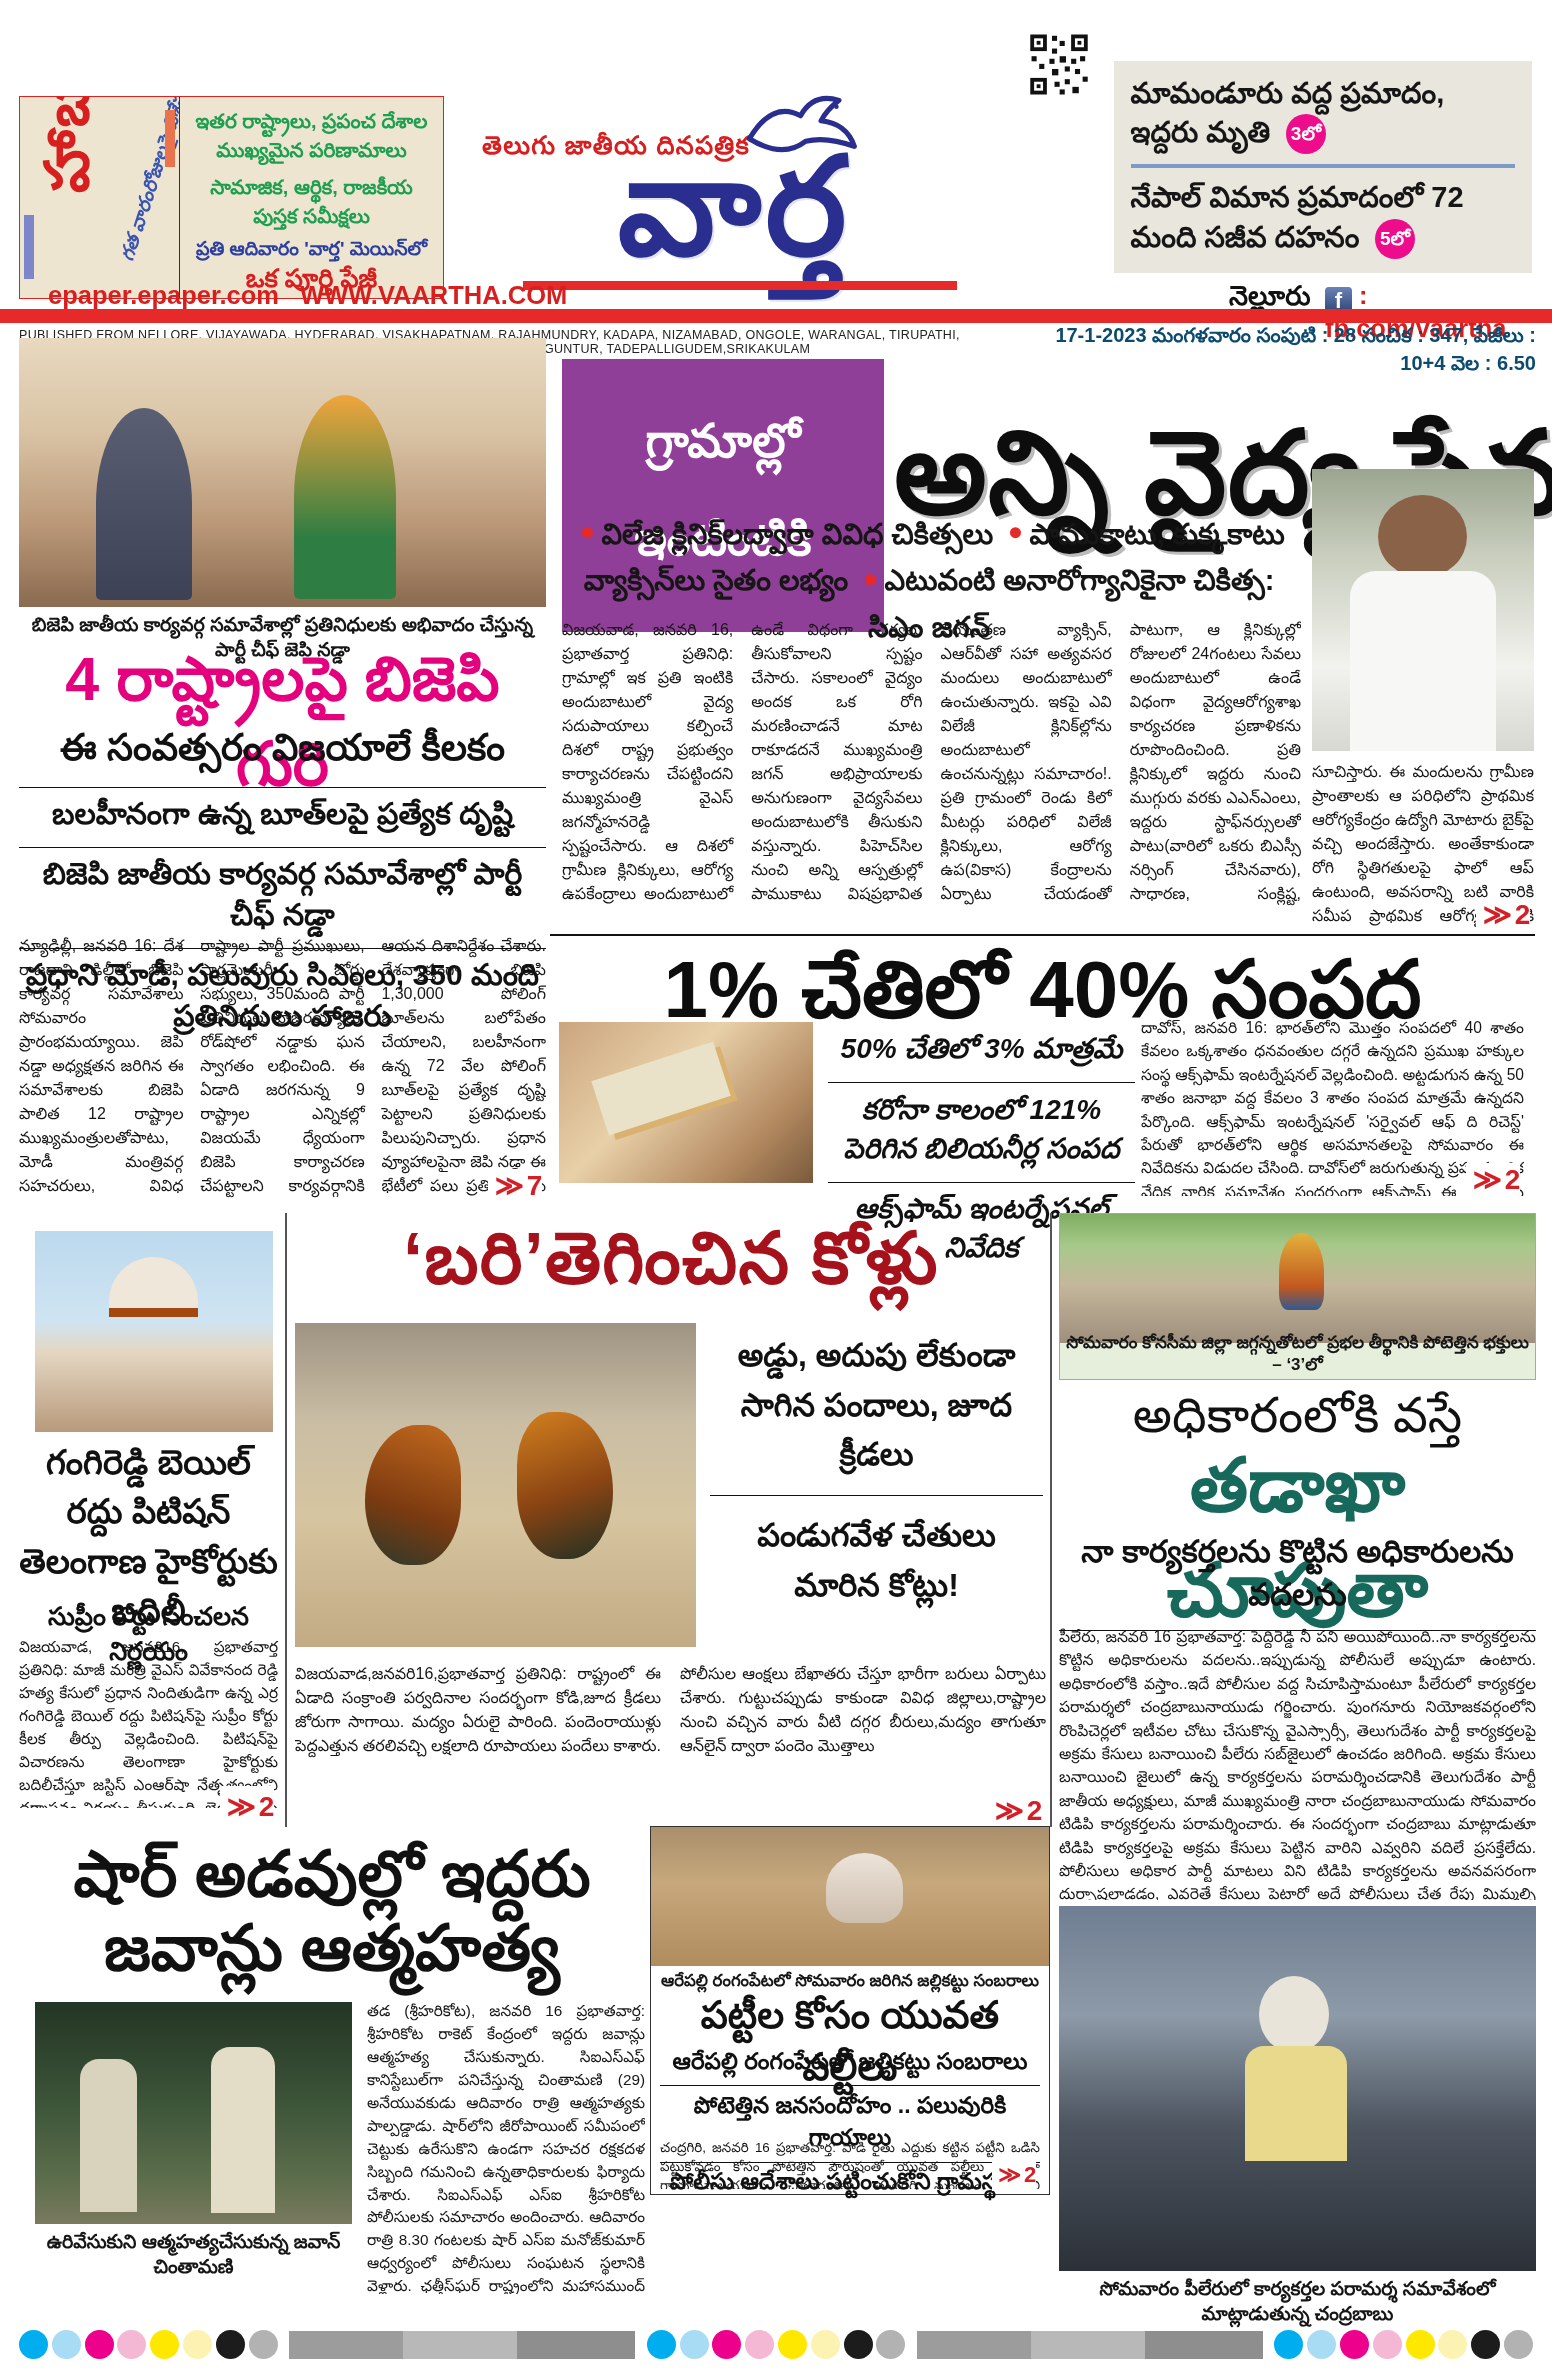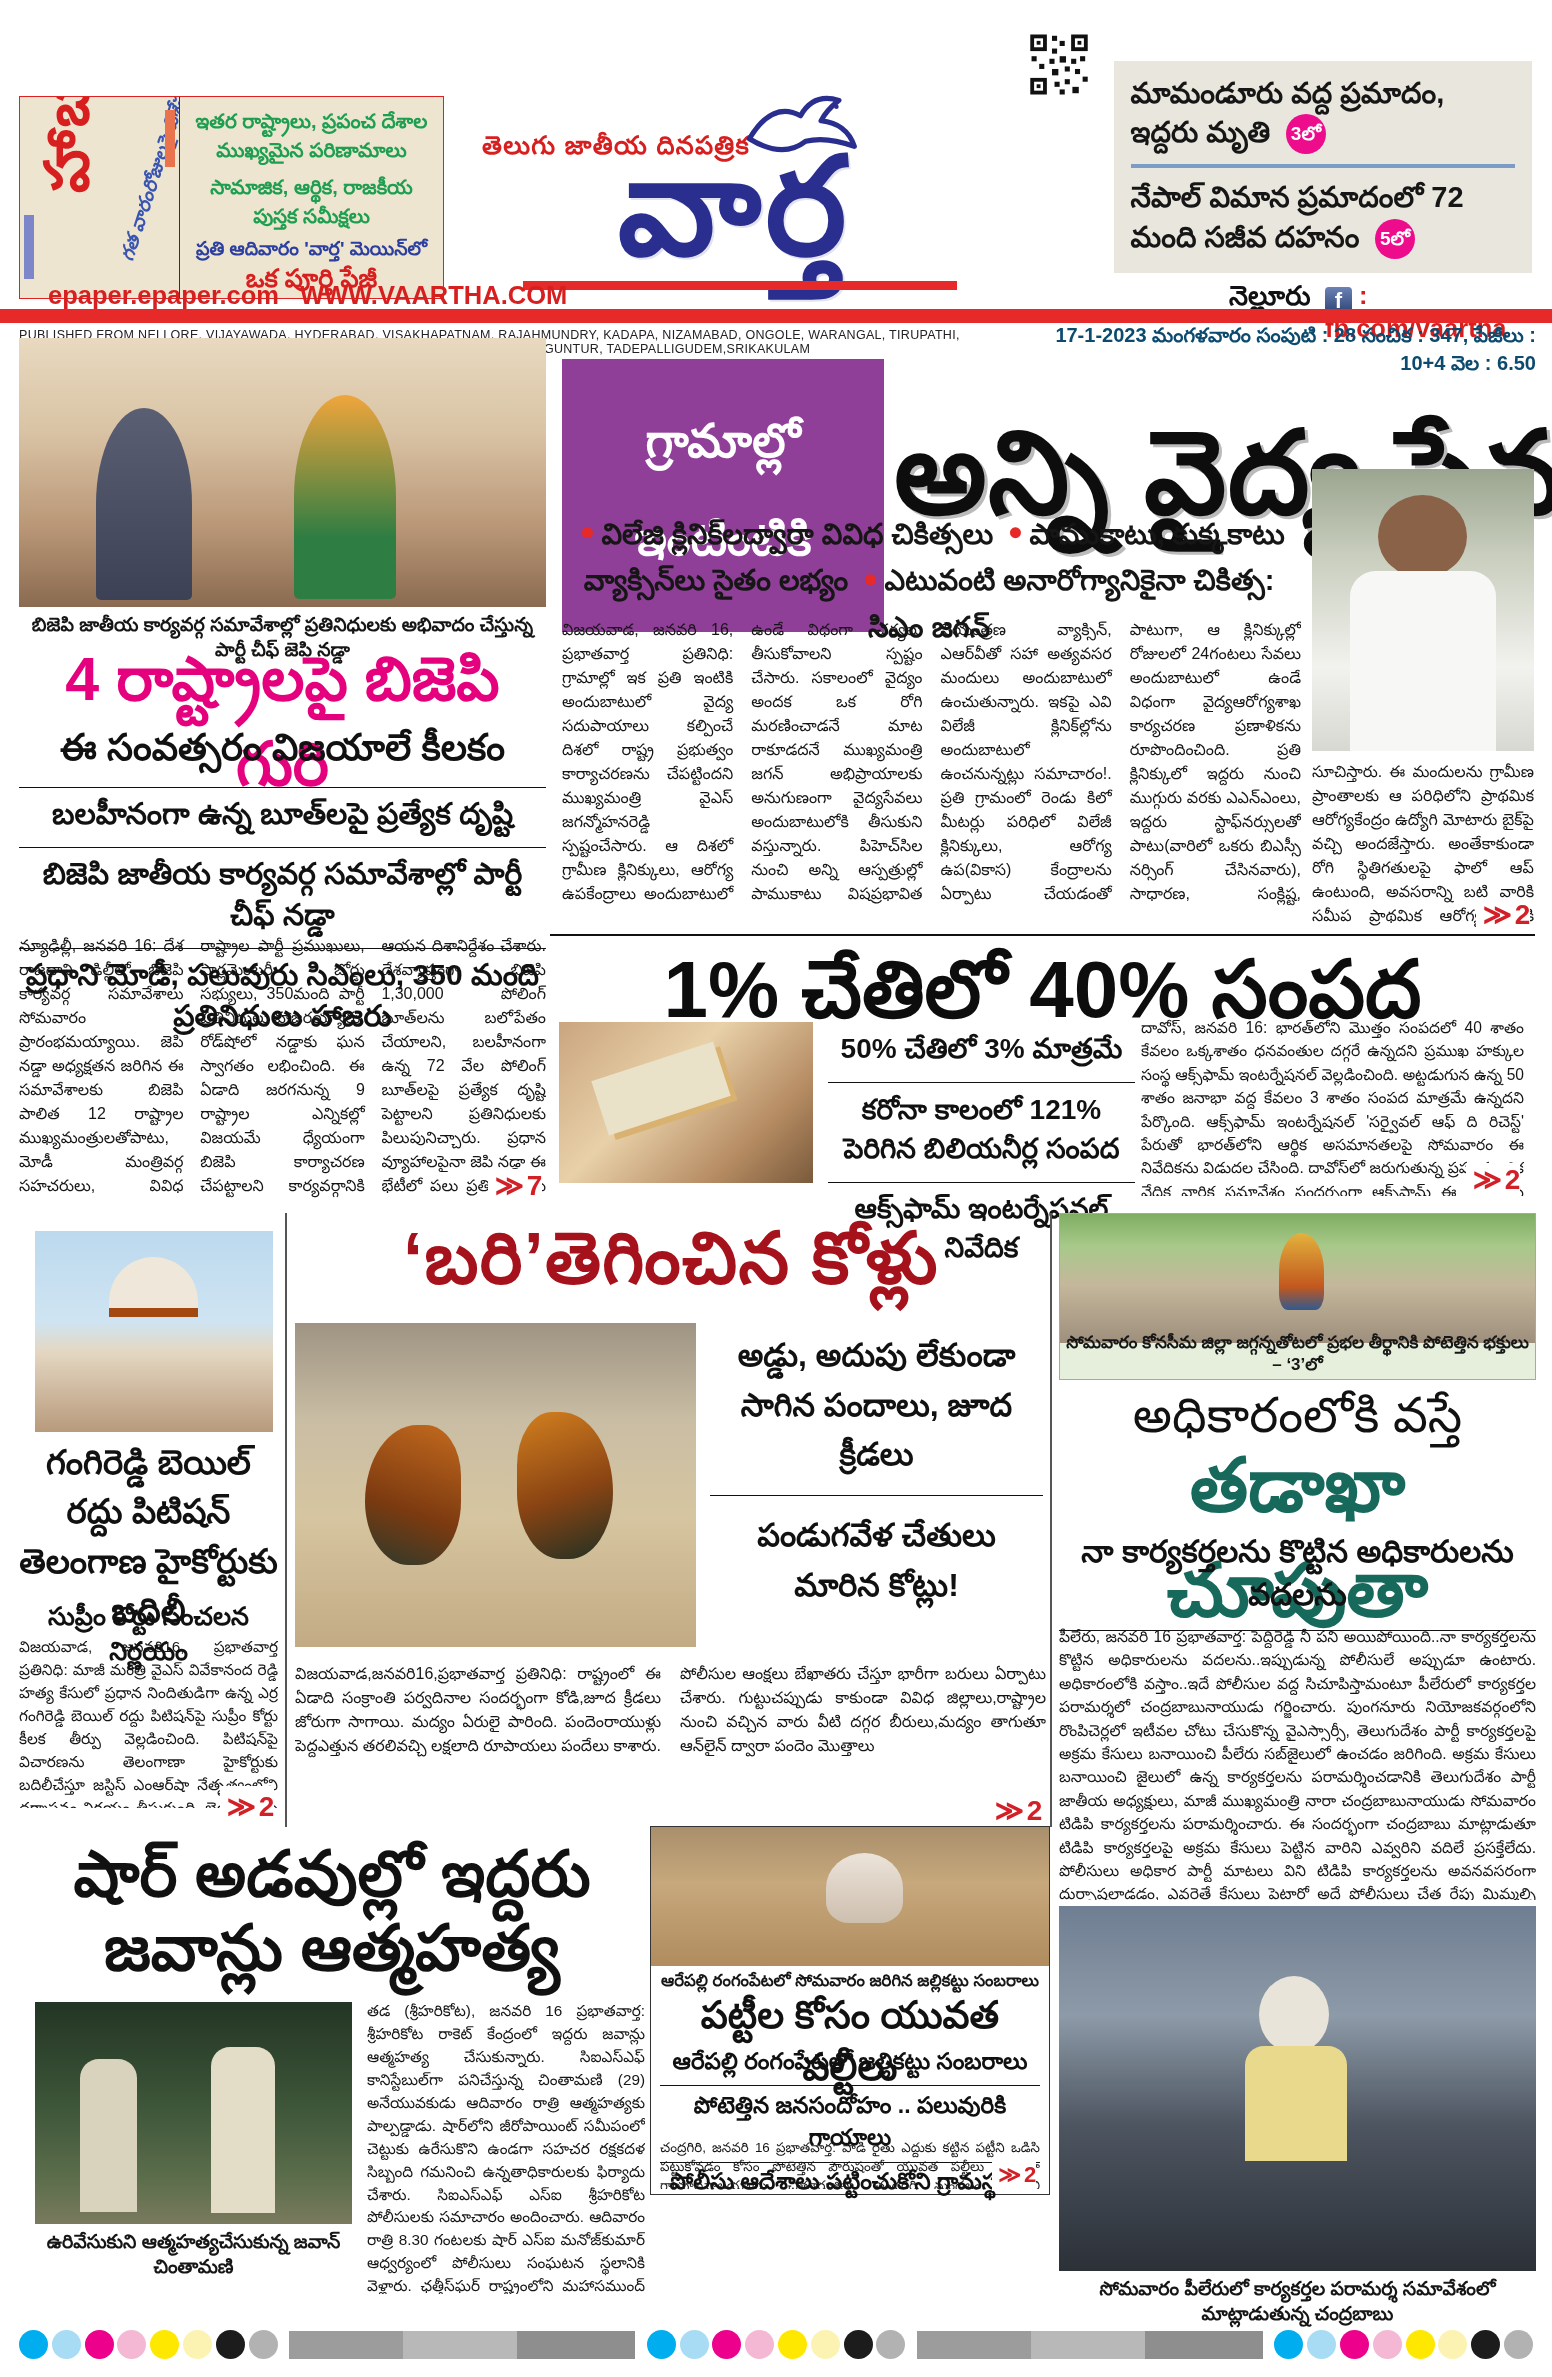--- a/index.html
+++ b/index.html
@@ -111,21 +111,21 @@
   .lead-headline span { font-weight:bold; font-size:116px; color:#0d0d0d; white-space:nowrap; letter-spacing:1.3px;
                         text-shadow:3.2px 3.2px 0 #bbb; }
   .lead-bullets { left:562px; top:511px; width:734px; text-align:center; font-weight:bold; font-size:29px; line-height:1.6; color:#161616; }
   .dot { color:#e62a2a; font-size:25.5px; vertical-align:3.8px; padding:0 6.4px; }
   .lead-body { left:562px; top:618px; width:739px; height:305px; }
   .lead-side { left:1312px; top:760px; width:222px; height:171px; position:absolute; }
 
   
   .wealth-box { left:550px; top:934px; width:985px; height:272px; border-top:2.6px solid #111; }
   .wealth-headline { position:absolute; left:0; top:7.7px; width:100%; text-align:center; font-weight:bold; font-size:80px; color:#0d0d0d; }
-  .wealth-subs { position:absolute; left:278px; top:89px; width:307px; text-align:center; }
+  .wealth-subs { position:absolute; left:278px; top:89px; width:307px; text-align:center;font-style:italic; }
   .wealth-subs .w { font-weight:bold; font-size:28px; padding:10.2px 0; border-bottom:1.9px solid #111; }
   .wealth-subs .w:last-child { border-bottom:none; }
   .wealth-body { position:absolute; left:591px; top:82px; width:383px; height:180px; }
 
   
   .vline { width:1.9px; background:#555; }
   .court-headline { left:19px; top:1438px; width:259px; text-align:center; font-weight:bold; font-size:34px; line-height:1.45; }
   .court-sub { left:19px; top:1602px; width:259px; text-align:center; font-weight:bold; font-size:25.5px; }
   .court-body { left:19px; top:1636px; width:259px; height:192px; font-size:15.3px; }
 

